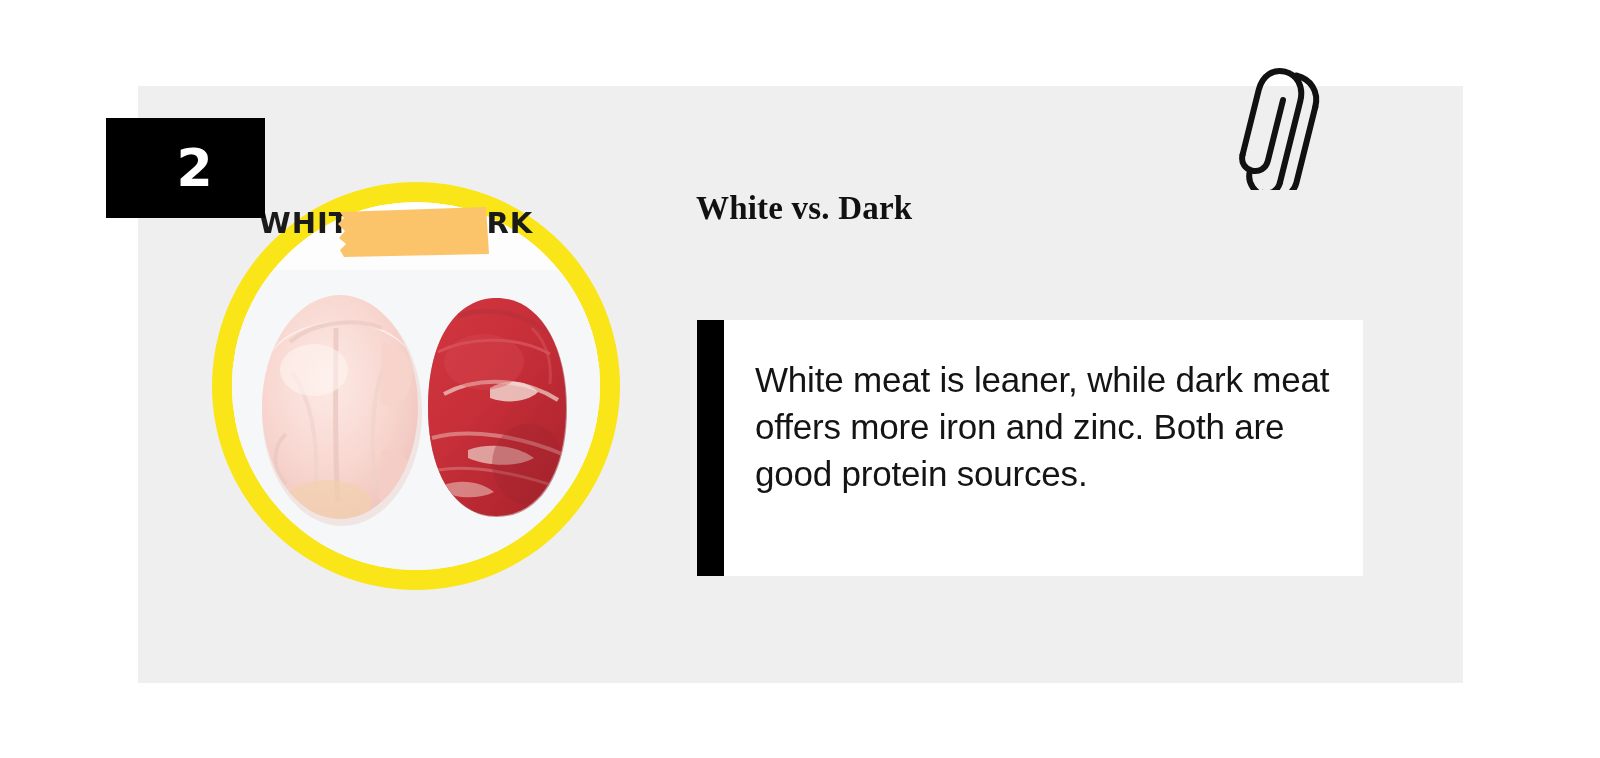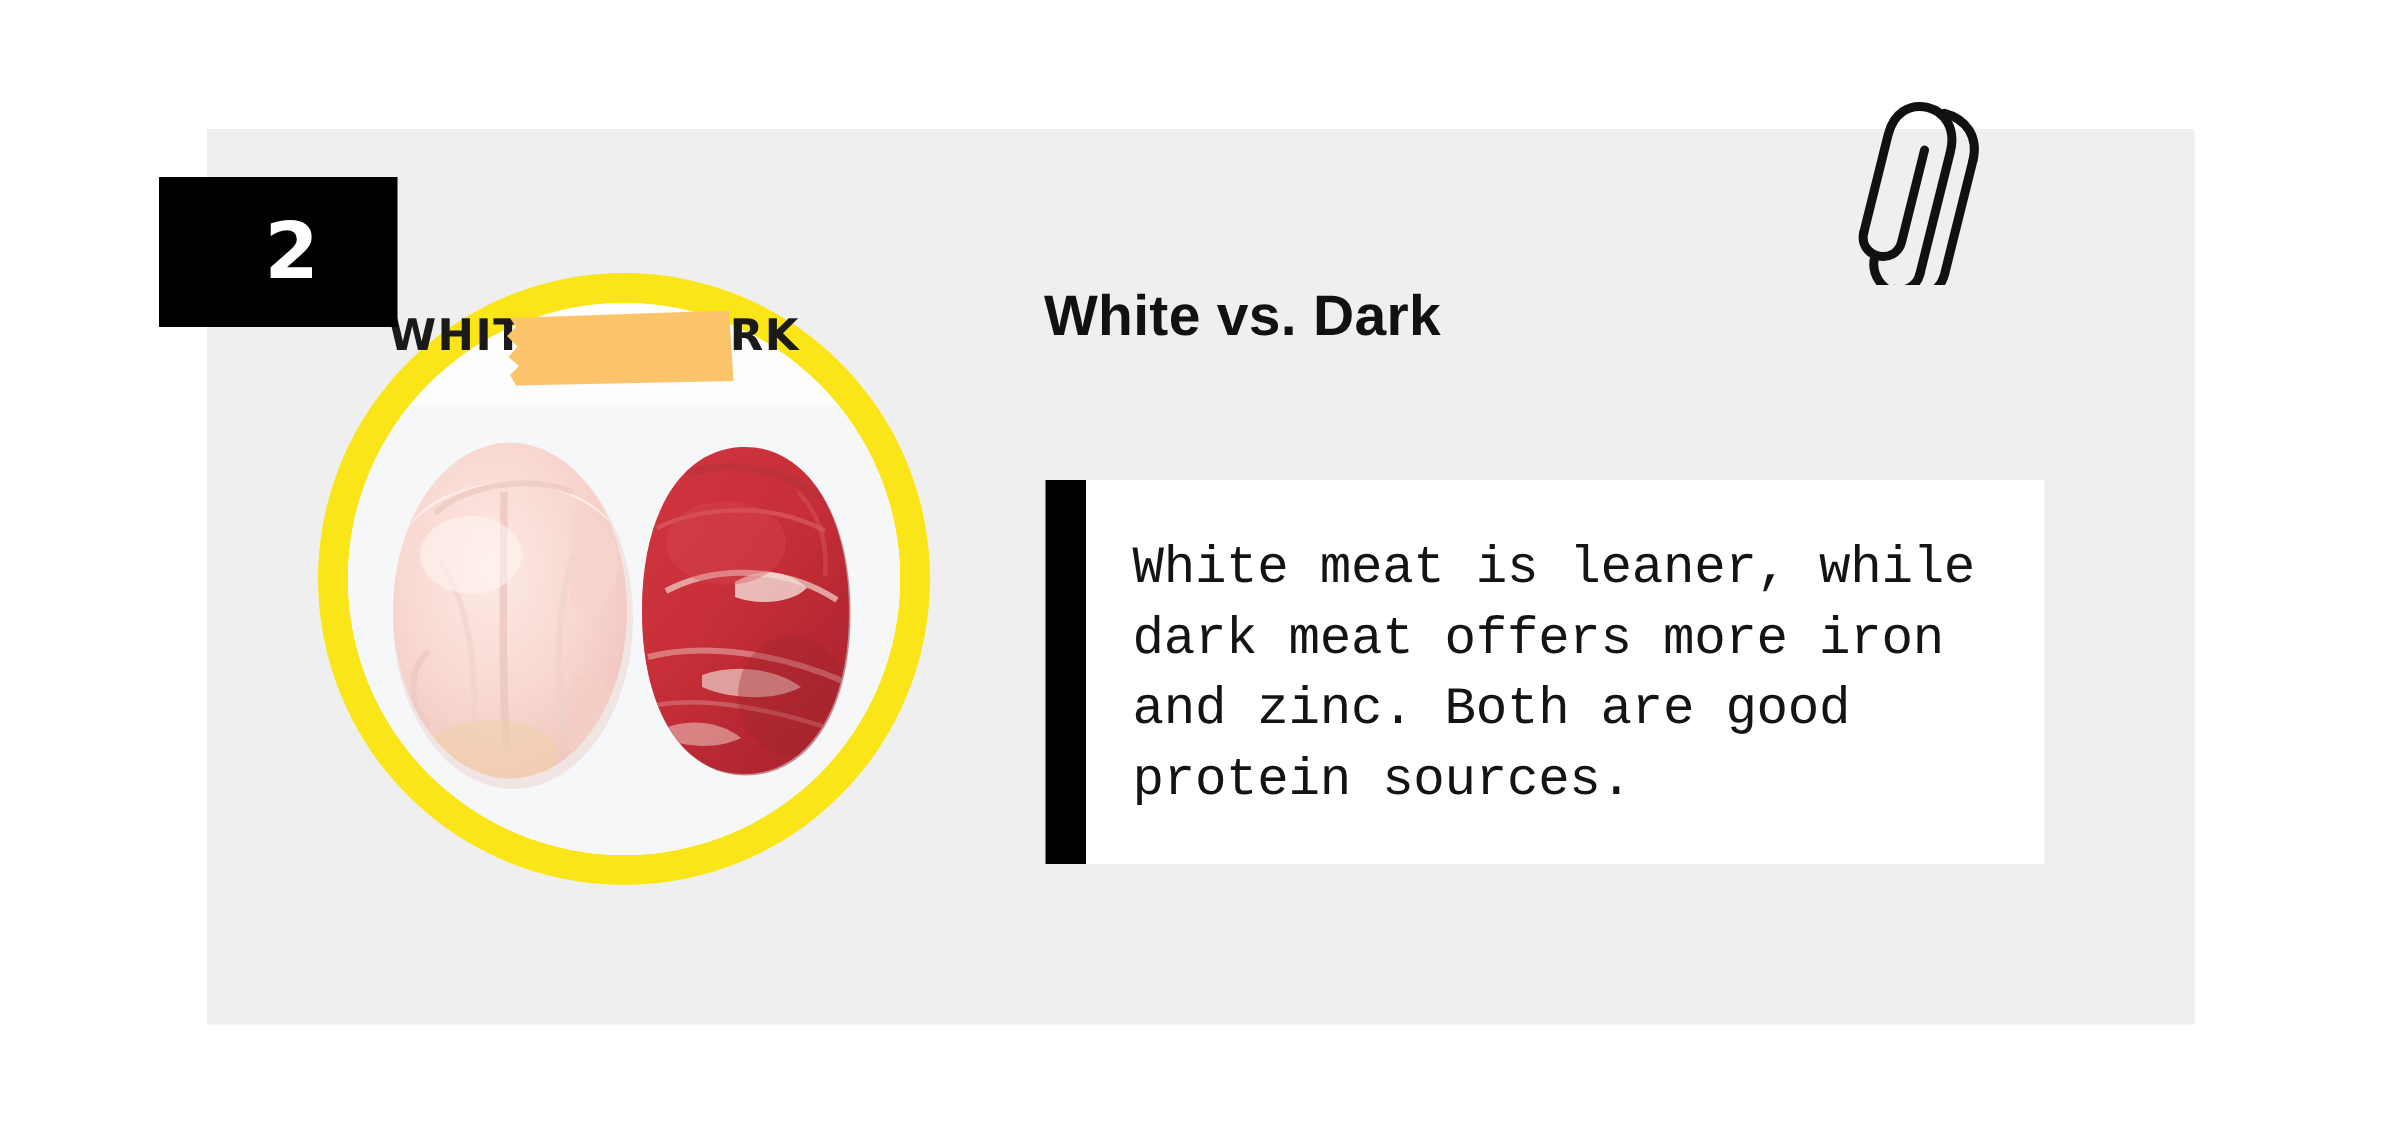--- a/index.html
+++ b/index.html
@@ -99,22 +99,22 @@
     height: 52px;
     z-index: 5;
   }
   .tape svg { display: block; }
 
   
   .headline {
     position: absolute;
     left: 696px;
     top: 190px;
-    font-family: Liberation Sans, sans-serif;
-    font-size: 38px;
+    font-family: Liberation Serif, serif;
+    font-size: 33px;
     font-weight: 700;
     color: #111111;
     letter-spacing: 0.2px;
     white-space: nowrap;
   }
 
   .callout {
     position: absolute;
     left: 697px;
     top: 320px;
@@ -131,21 +131,21 @@
   }
   .callout-body {
     flex: 1 1 auto;
     position: relative;
   }
   .callout-text {
     position: absolute;
     left: 31px;
     top: 36px;
     width: 600px;
-    font-family: Liberation Mono, monospace;
+    font-family: Liberation Sans, sans-serif;
     font-size: 35px;
     font-weight: 400;
     line-height: 47px;
     color: #141414;
     letter-spacing: -0.2px;
   }
 
   
   .paperclip {
     position: absolute;

